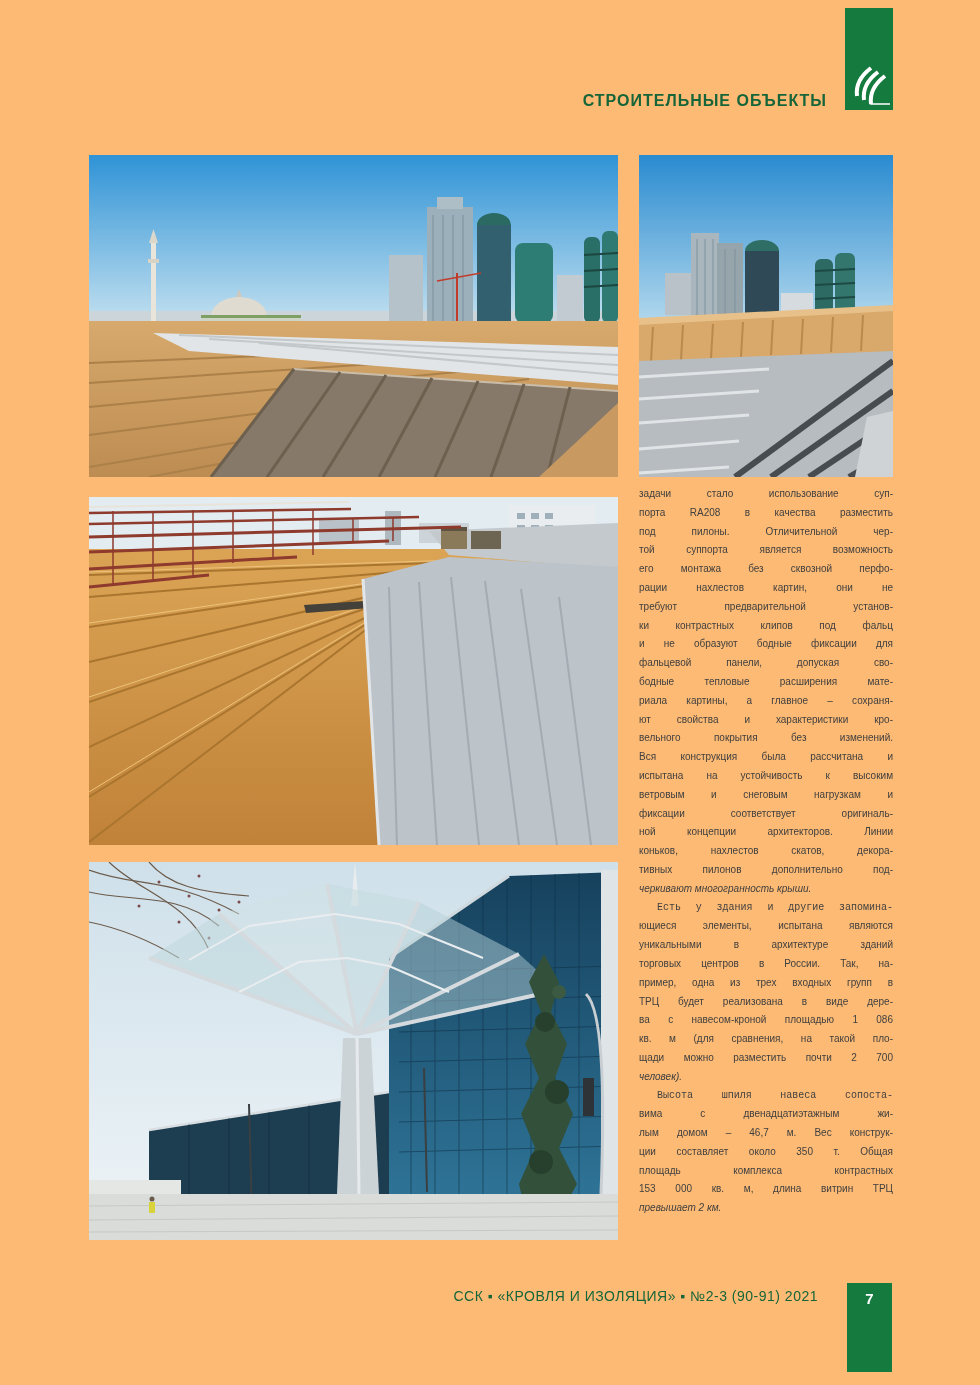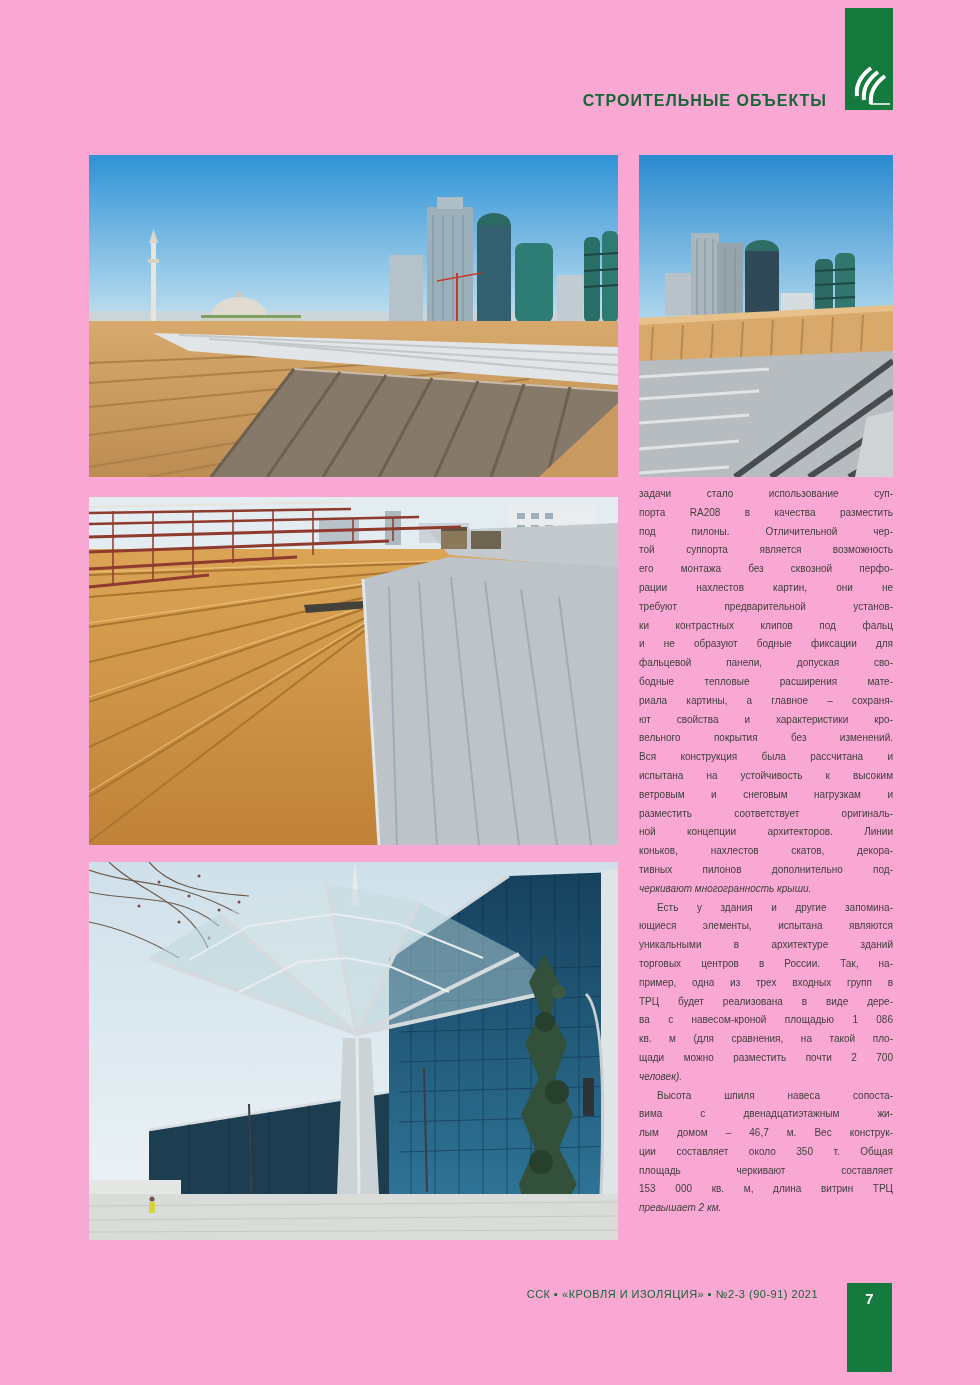--- a/index.html
+++ b/index.html
@@ -1,17 +1,17 @@
 <!DOCTYPE html>
 <html style="--c-brand-green: #157a3e; --c-header-green: #166539; --c-body-text: #3f3f3f;"><head>
 <meta charset="utf-8">
 <style>
   html,body{margin:0;padding:0;background:#ffffff;}
   .page{
-    position:relative;width:980px;height:1385px;background:#f9a8d4;overflow:hidden;
+    position:relative;width:980px;height:1385px;background:#fdba74;overflow:hidden;
     font-family:"Liberation Sans","DejaVu Sans",sans-serif;margin:0 auto;
   }
   
   .section-label{
     position:absolute;top:92px;right:153px;
     font-size:16px;font-weight:bold;letter-spacing:1px;
     color:var(--c-header-green,#166539);
   }
   .logo-box{
     position:absolute;left:845px;top:8px;width:48px;height:102px;
@@ -28,25 +28,25 @@
   .article{
     position:absolute;left:639px;top:485px;width:254px;
     color:var(--c-body-text,#3f3f3f);
     font-size:10px;
   }
   .article .line{
     height:18.8px;line-height:18.8px;overflow:hidden;
     text-align:justify;text-align-last:justify;
   }
   .article .line.plast{text-align-last:left;font-style:italic;}
-  .article .line.indent{text-indent:18px;}
+  .article .line.indent{text-indent:18px;font-family:Liberation Mono, monospace;}
   
   .footer-line{
     position:absolute;top:1288px;right:162px;
-    font-size:11px;letter-spacing:.5px;color:var(--c-header-green,#166539);
+    font-size:14px;letter-spacing:.5px;color:var(--c-header-green,#166539);
   }
   .page-number-box{
     position:absolute;left:847px;top:1283px;width:45px;height:89px;
     background:var(--c-brand-green,#157a3e);
     text-align:center;
   }
   .page-number-box span{
     display:inline-block;margin-top:7px;color:#fff;font-weight:bold;font-size:15px;
   }
 </style>
@@ -229,40 +229,40 @@
       <div class="line">ки контрастных клипов под фальц</div>
       <div class="line">и не образуют бодные фиксации для</div>
       <div class="line">фальцевой панели, допуская сво-</div>
       <div class="line">бодные тепловые расширения мате-</div>
       <div class="line">риала картины, а главное – сохраня-</div>
       <div class="line">ют свойства и характеристики кро-</div>
       <div class="line">вельного покрытия без изменений.</div>
       <div class="line">Вся конструкция была рассчитана и</div>
       <div class="line">испытана на устойчивость к высоким</div>
       <div class="line">ветровым и снеговым нагрузкам и</div>
-      <div class="line">разместить соответствует оригиналь-</div>
+      <div class="line">фиксации соответствует оригиналь-</div>
       <div class="line">ной концепции архитекторов. Линии</div>
       <div class="line">коньков, нахлестов скатов, декора-</div>
       <div class="line">тивных пилонов дополнительно под-</div>
       <div class="line plast">черкивают многогранность крыши.</div>
       <div class="line indent">Есть у здания и другие запомина-</div>
       <div class="line">ющиеся элементы, испытана являются</div>
       <div class="line">уникальными в архитектуре зданий</div>
       <div class="line">торговых центров в России. Так, на-</div>
       <div class="line">пример, одна из трех входных групп в</div>
       <div class="line">ТРЦ будет реализована в виде дере-</div>
       <div class="line">ва с навесом-кроной площадью 1 086</div>
       <div class="line">кв. м (для сравнения, на такой пло-</div>
       <div class="line">щади можно разместить почти 2 700</div>
       <div class="line plast">человек).</div>
       <div class="line indent">Высота шпиля навеса сопоста-</div>
       <div class="line">вима с двенадцатиэтажным жи-</div>
       <div class="line">лым домом – 46,7 м. Вес конструк-</div>
       <div class="line">ции составляет около 350 т. Общая</div>
-      <div class="line">площадь черкивают составляет</div>
+      <div class="line">площадь комплекса контрастных</div>
       <div class="line">153 000 кв. м, длина витрин ТРЦ</div>
       <div class="line plast">превышает 2 км.</div>
     </div>
 
   <figure class="photo-3">
     <svg width="529" height="348" viewBox="0 0 529 348" preserveAspectRatio="none">
       <defs>
         <linearGradient id="gold3" x1="0" y1="0" x2="0" y2="1">
           <stop offset="0" stop-color="#dba455"></stop>
             <stop offset="1" stop-color="#c08238"></stop>

